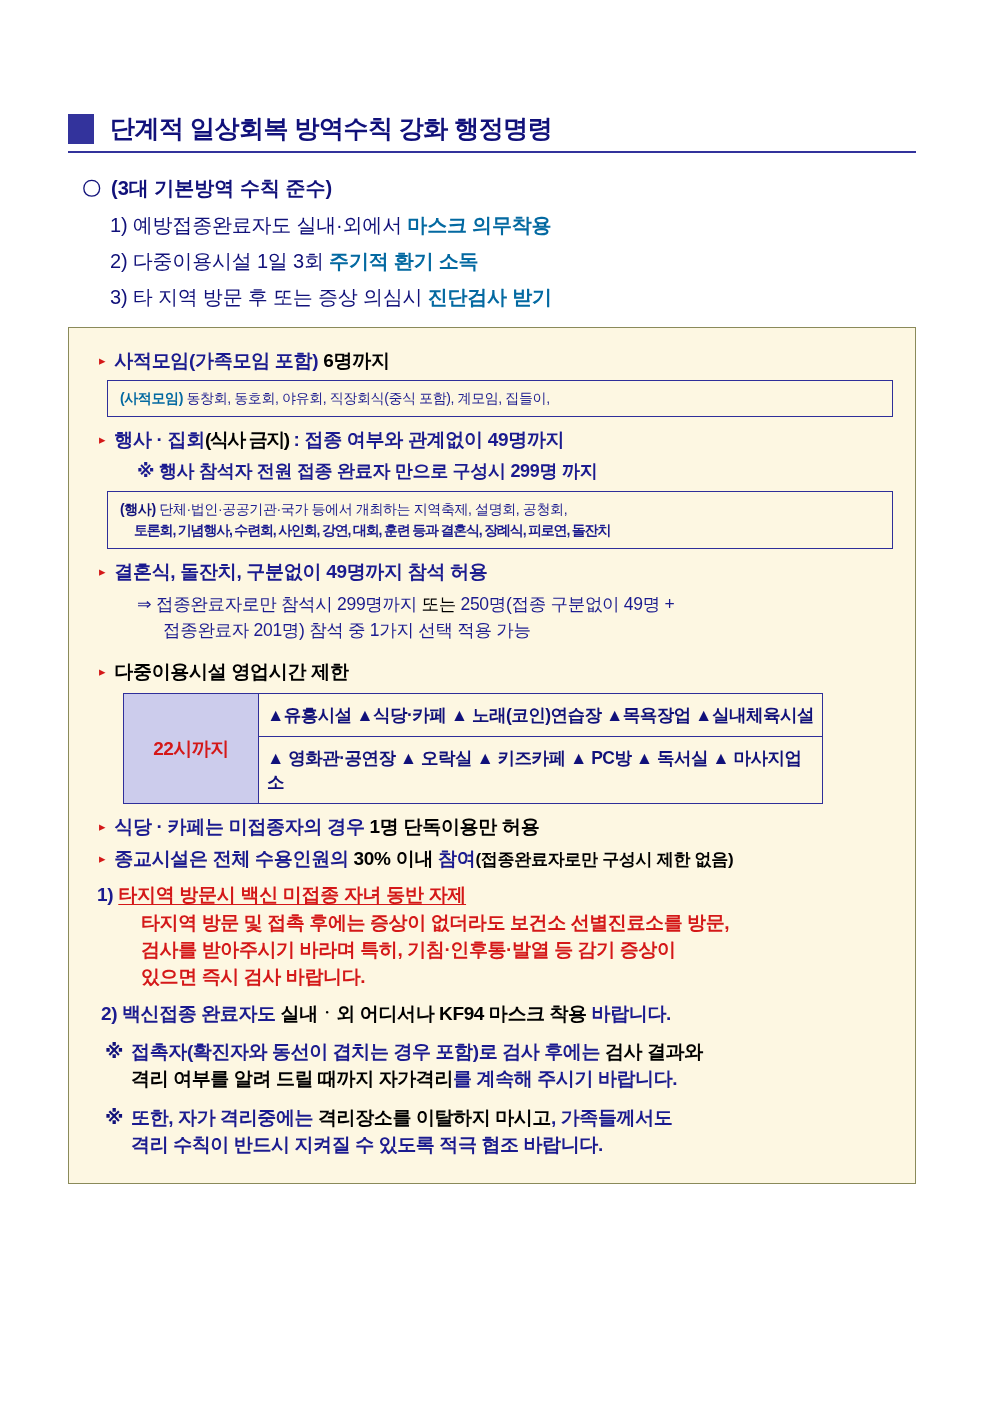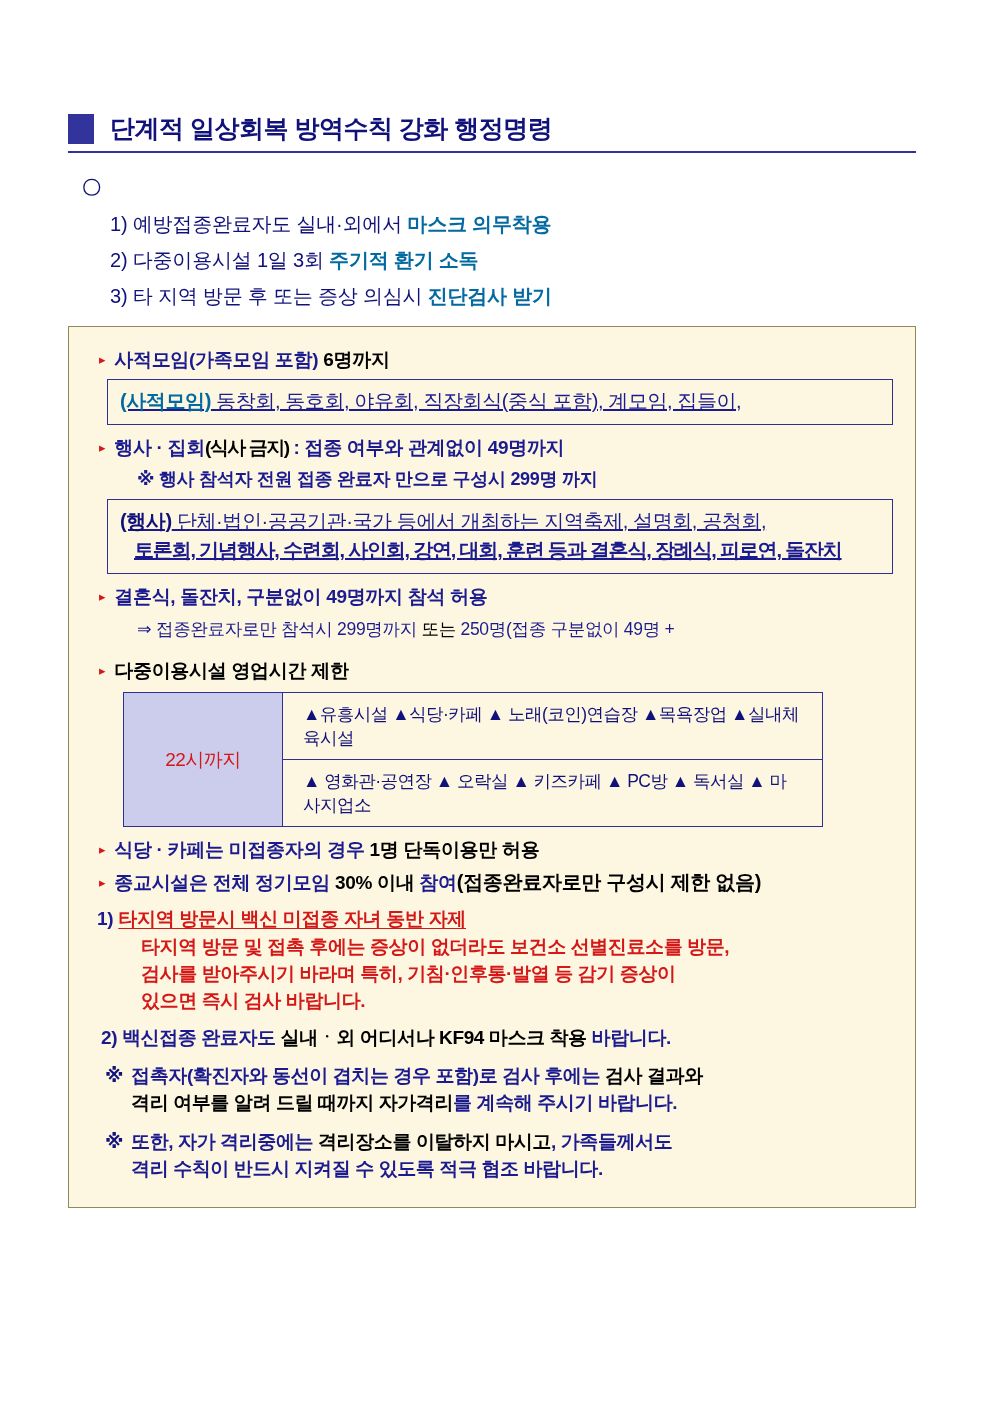--- a/index.html
+++ b/index.html
@@ -101,24 +101,23 @@
     margin-left: 52px;
     margin-bottom: 8px;
     letter-spacing: -0.3px;
   }
 
   
   .inner-box {
     border: 1.4px solid #2f2f9a;
     padding: 7px 0 8px 12px;
     margin: 6px 6px 10px 22px;
-    font-size: 20px;
+    font-size: 14px;
     line-height: 1.45;
     letter-spacing: -0.4px;
-    text-decoration: underline;
   }
   .inner-box .l2 { display: block; padding-left: 22px; }
   .inner-box.second .l2 { padding-left: 14px; font-weight: bold; letter-spacing: -1.2px; }
 
   .arrow-note {
     font-size: 17.5px;
     margin-left: 52px;
     margin-bottom: 16px;
     letter-spacing: -0.3px;
     line-height: 1.5;
@@ -126,23 +125,23 @@
   .arrow-note .cont { display: block; padding-left: 26px; }
 
   
   .hours-table {
     border-collapse: collapse;
     margin: 8px 0 10px 38px;
     width: 700px;
   }
   .hours-table td {
     border: 1.4px solid #2f2f9a;
-    padding: 9px 20px;
+    padding: 9px 8px;
     font-size: 17.5px;
-    font-weight: normal;
+    font-weight: bold;
     letter-spacing: -0.5px;
     color: #11117a;
   }
   .hours-table td.time-cell {
     width: 118px;
     text-align: center;
     background: #ccccec;
     color: #d41818;
     font-size: 19px;
   }
@@ -192,20 +191,21 @@
 <div class="page">
 
   <div class="title-row">
     <div class="title-marker"></div>
     <div class="title-text">단계적 일상회복 방역수칙 강화 행정명령</div>
   </div>
   <div class="title-rule"></div>
 
   <div class="intro-head">
     <span class="circle-mark">〇</span>
+    <span>(3대 기본방역 수칙 준수)</span>
   </div>
 
   <div class="intro-item">
     <span>1)</span>
     <span>예방접종완료자도 실내·외에서 </span><span class="red-b">마스크 의무착용</span>
   </div>
   <div class="intro-item">
     <span>2)</span>
     <span>다중이용시설 1일 3회 </span><span class="red-b">주기적 환기 소독</span>
   </div>
@@ -235,20 +235,21 @@
       <span class="blue-b">(행사)</span><span> 단체·법인·공공기관·국가 등에서 개최하는 지역축제, 설명회, 공청회,</span>
       <span class="l2">토론회, 기념행사, 수련회, 사인회, 강연, 대회, 훈련 등과 결혼식, 장례식, 피로연, 돌잔치</span>
     </div>
 
     <div class="bullet-line">
       <span class="tri">▸</span>
       <span><span>결혼식, 돌잔치, 구분없이 </span><span>49명까지 참석 허용</span></span>
     </div>
     <div class="arrow-note">
       <span>⇒</span><span> 접종완료자로만 참석시 299명까지 </span><span class="red">또는</span><span> 250명(접종 구분없이 49명 +</span>
+      <span class="cont">접종완료자 201명) 참석 중 1가지 선택 적용 가능</span>
     </div>
 
     <div class="bullet-line">
       <span class="tri">▸</span>
       <span class="red">다중이용시설 영업시간 제한</span>
     </div>
 
     <table class="hours-table">
       <tbody>
           <tr>
@@ -261,21 +262,21 @@
     </tbody>
       </table>
 
     <div class="bullet-line">
       <span class="tri">▸</span>
       <span><span>식당 · 카페는 미접종자의 경우 </span><span class="red">1명 단독이용만 허용</span></span>
     </div>
 
     <div class="bullet-line">
       <span class="tri">▸</span>
-      <span><span>종교시설은 전체 정기모임 </span><span class="red">30% 이내</span><span> 참여</span><span class="red" style="font-size:20px">(접종완료자로만 구성시 제한 없음)</span></span>
+      <span><span>종교시설은 전체 수용인원의 </span><span class="red">30% 이내</span><span> 참여</span><span class="red" style="font-size:17px">(접종완료자로만 구성시 제한 없음)</span></span>
     </div>
 
     <div class="num-line">
       <span>1)</span>
       <span class="und">타지역 방문시 백신 미접종 자녀 동반 자제</span>
     </div>
     <div class="body-red">
       <span>타지역 방문 및 접촉 후에는 증상이 없더라도 보건소 선별진료소를 방문,</span><br>
       <span>검사를 받아주시기 바라며 특히, 기침·인후통·발열 등 감기 증상이</span><br>
       <span>있으면 즉시 검사 바랍니다.</span>

